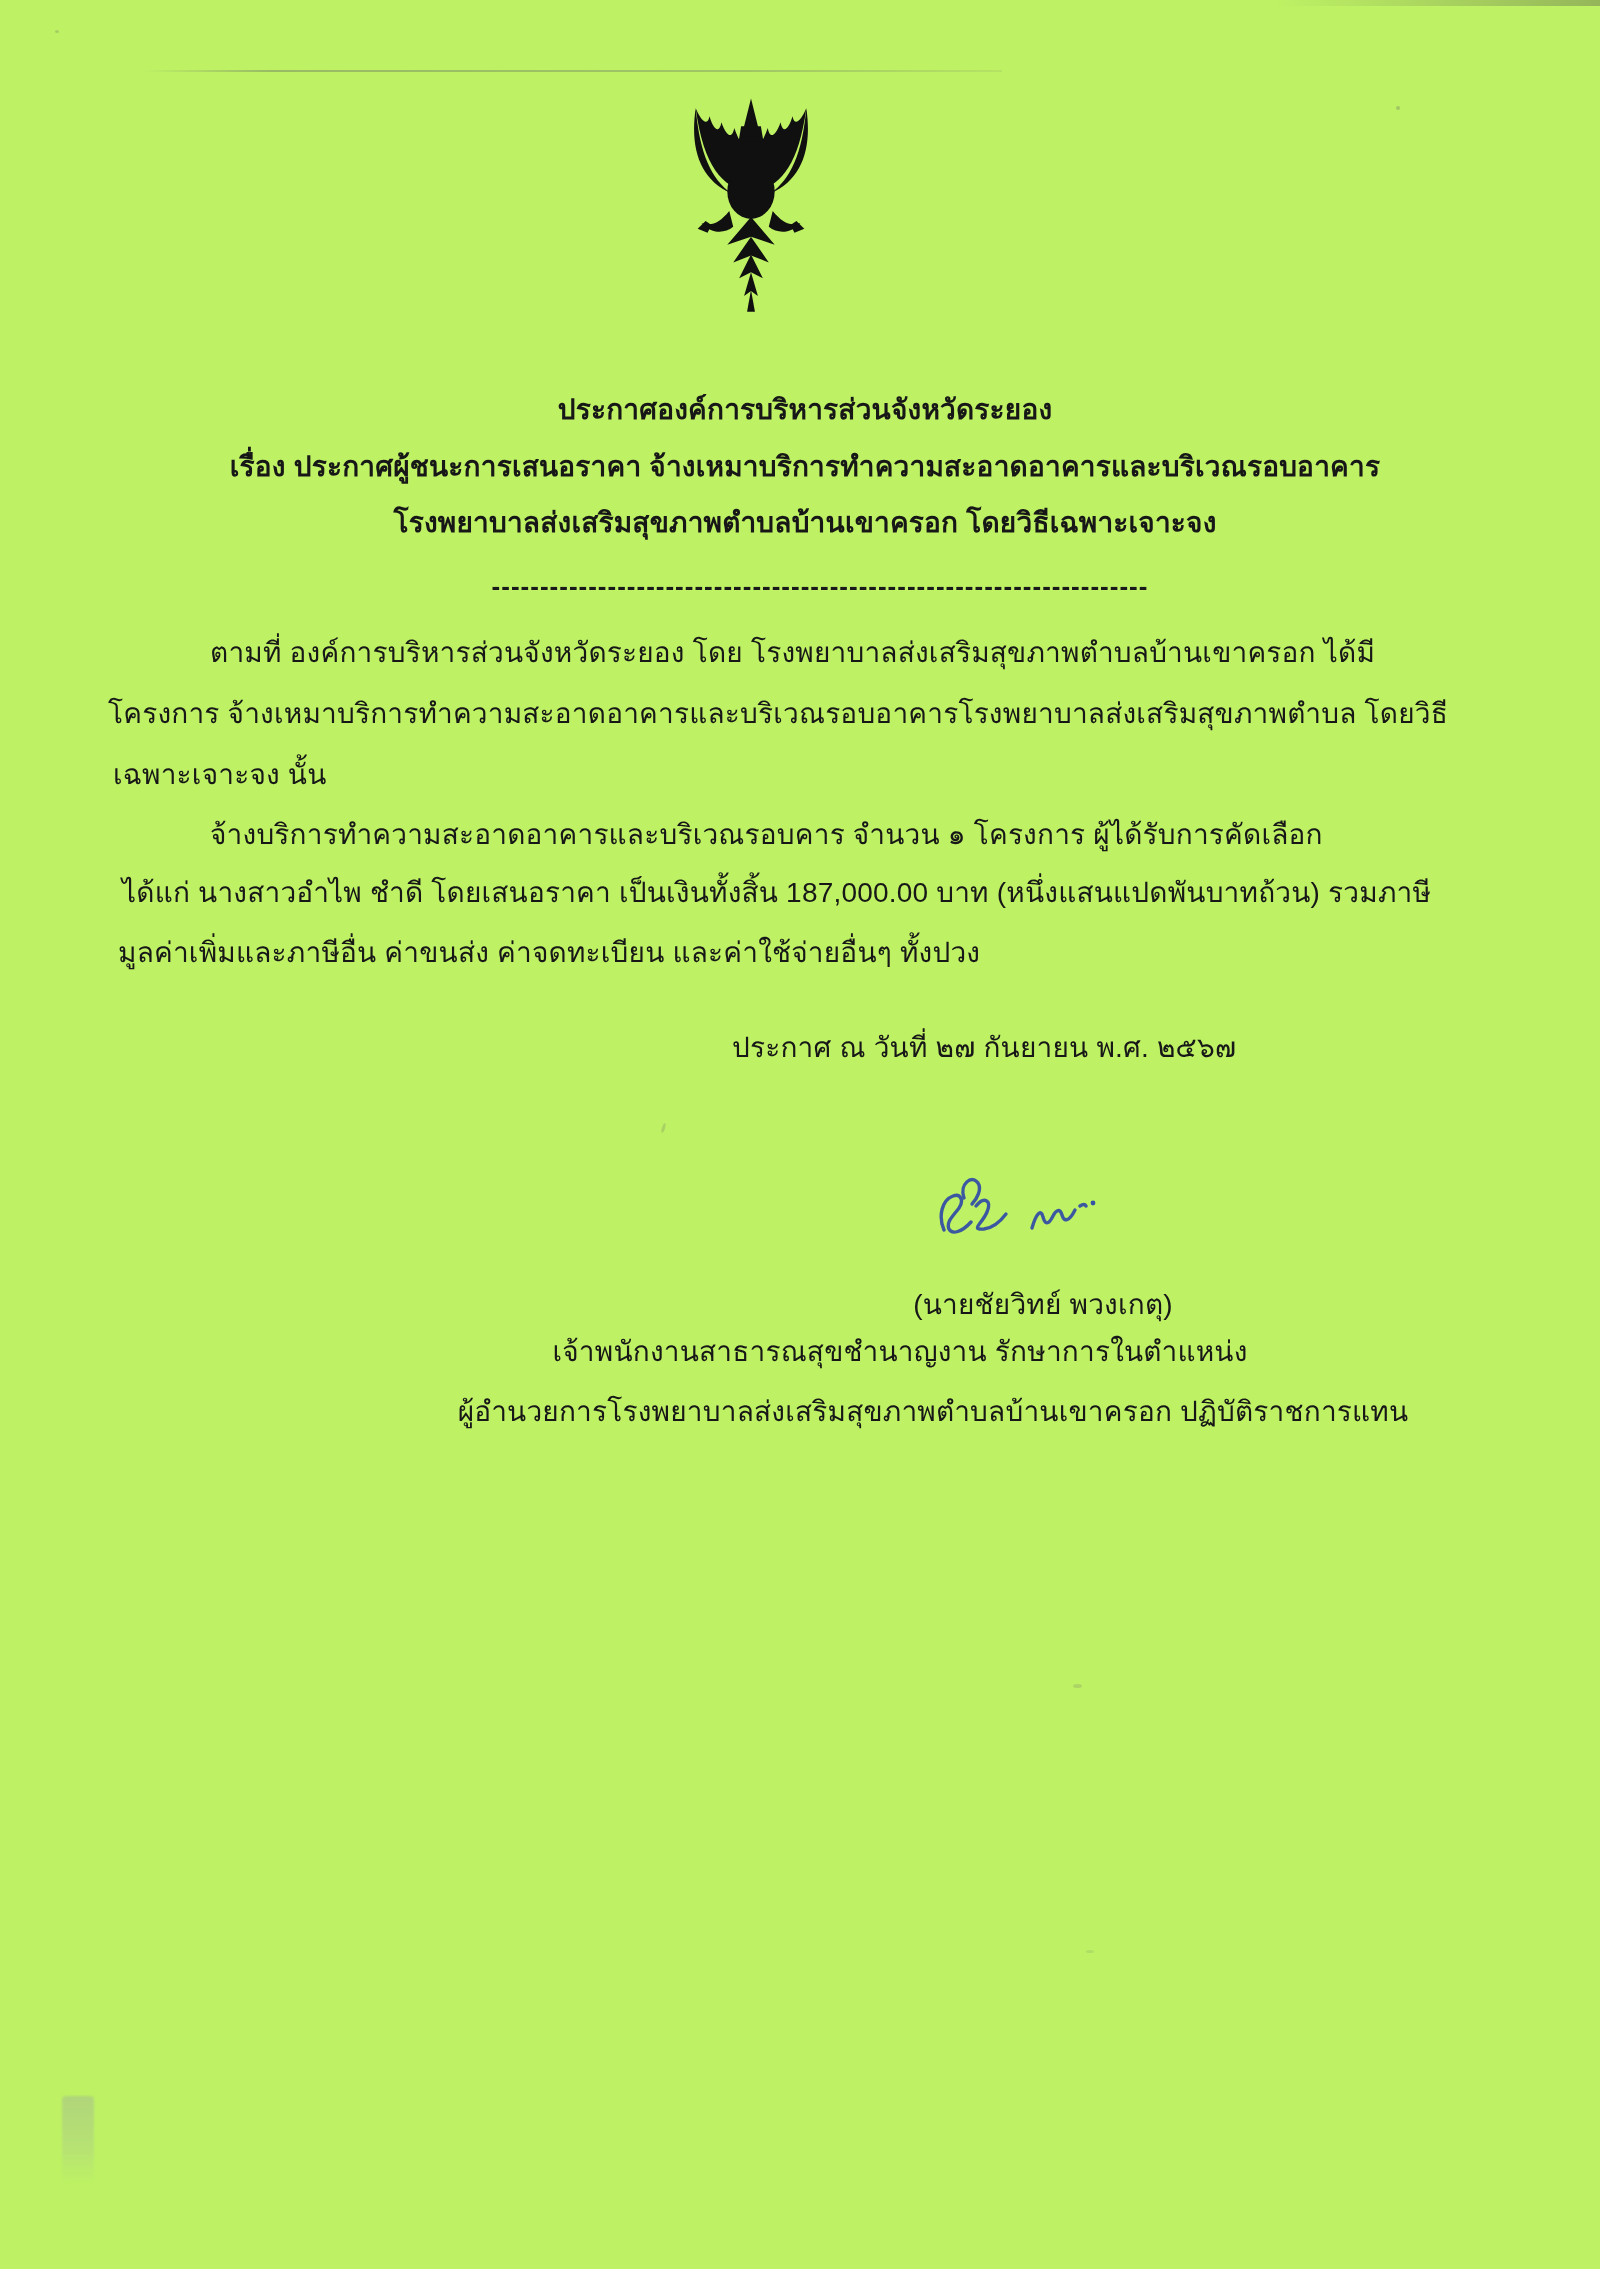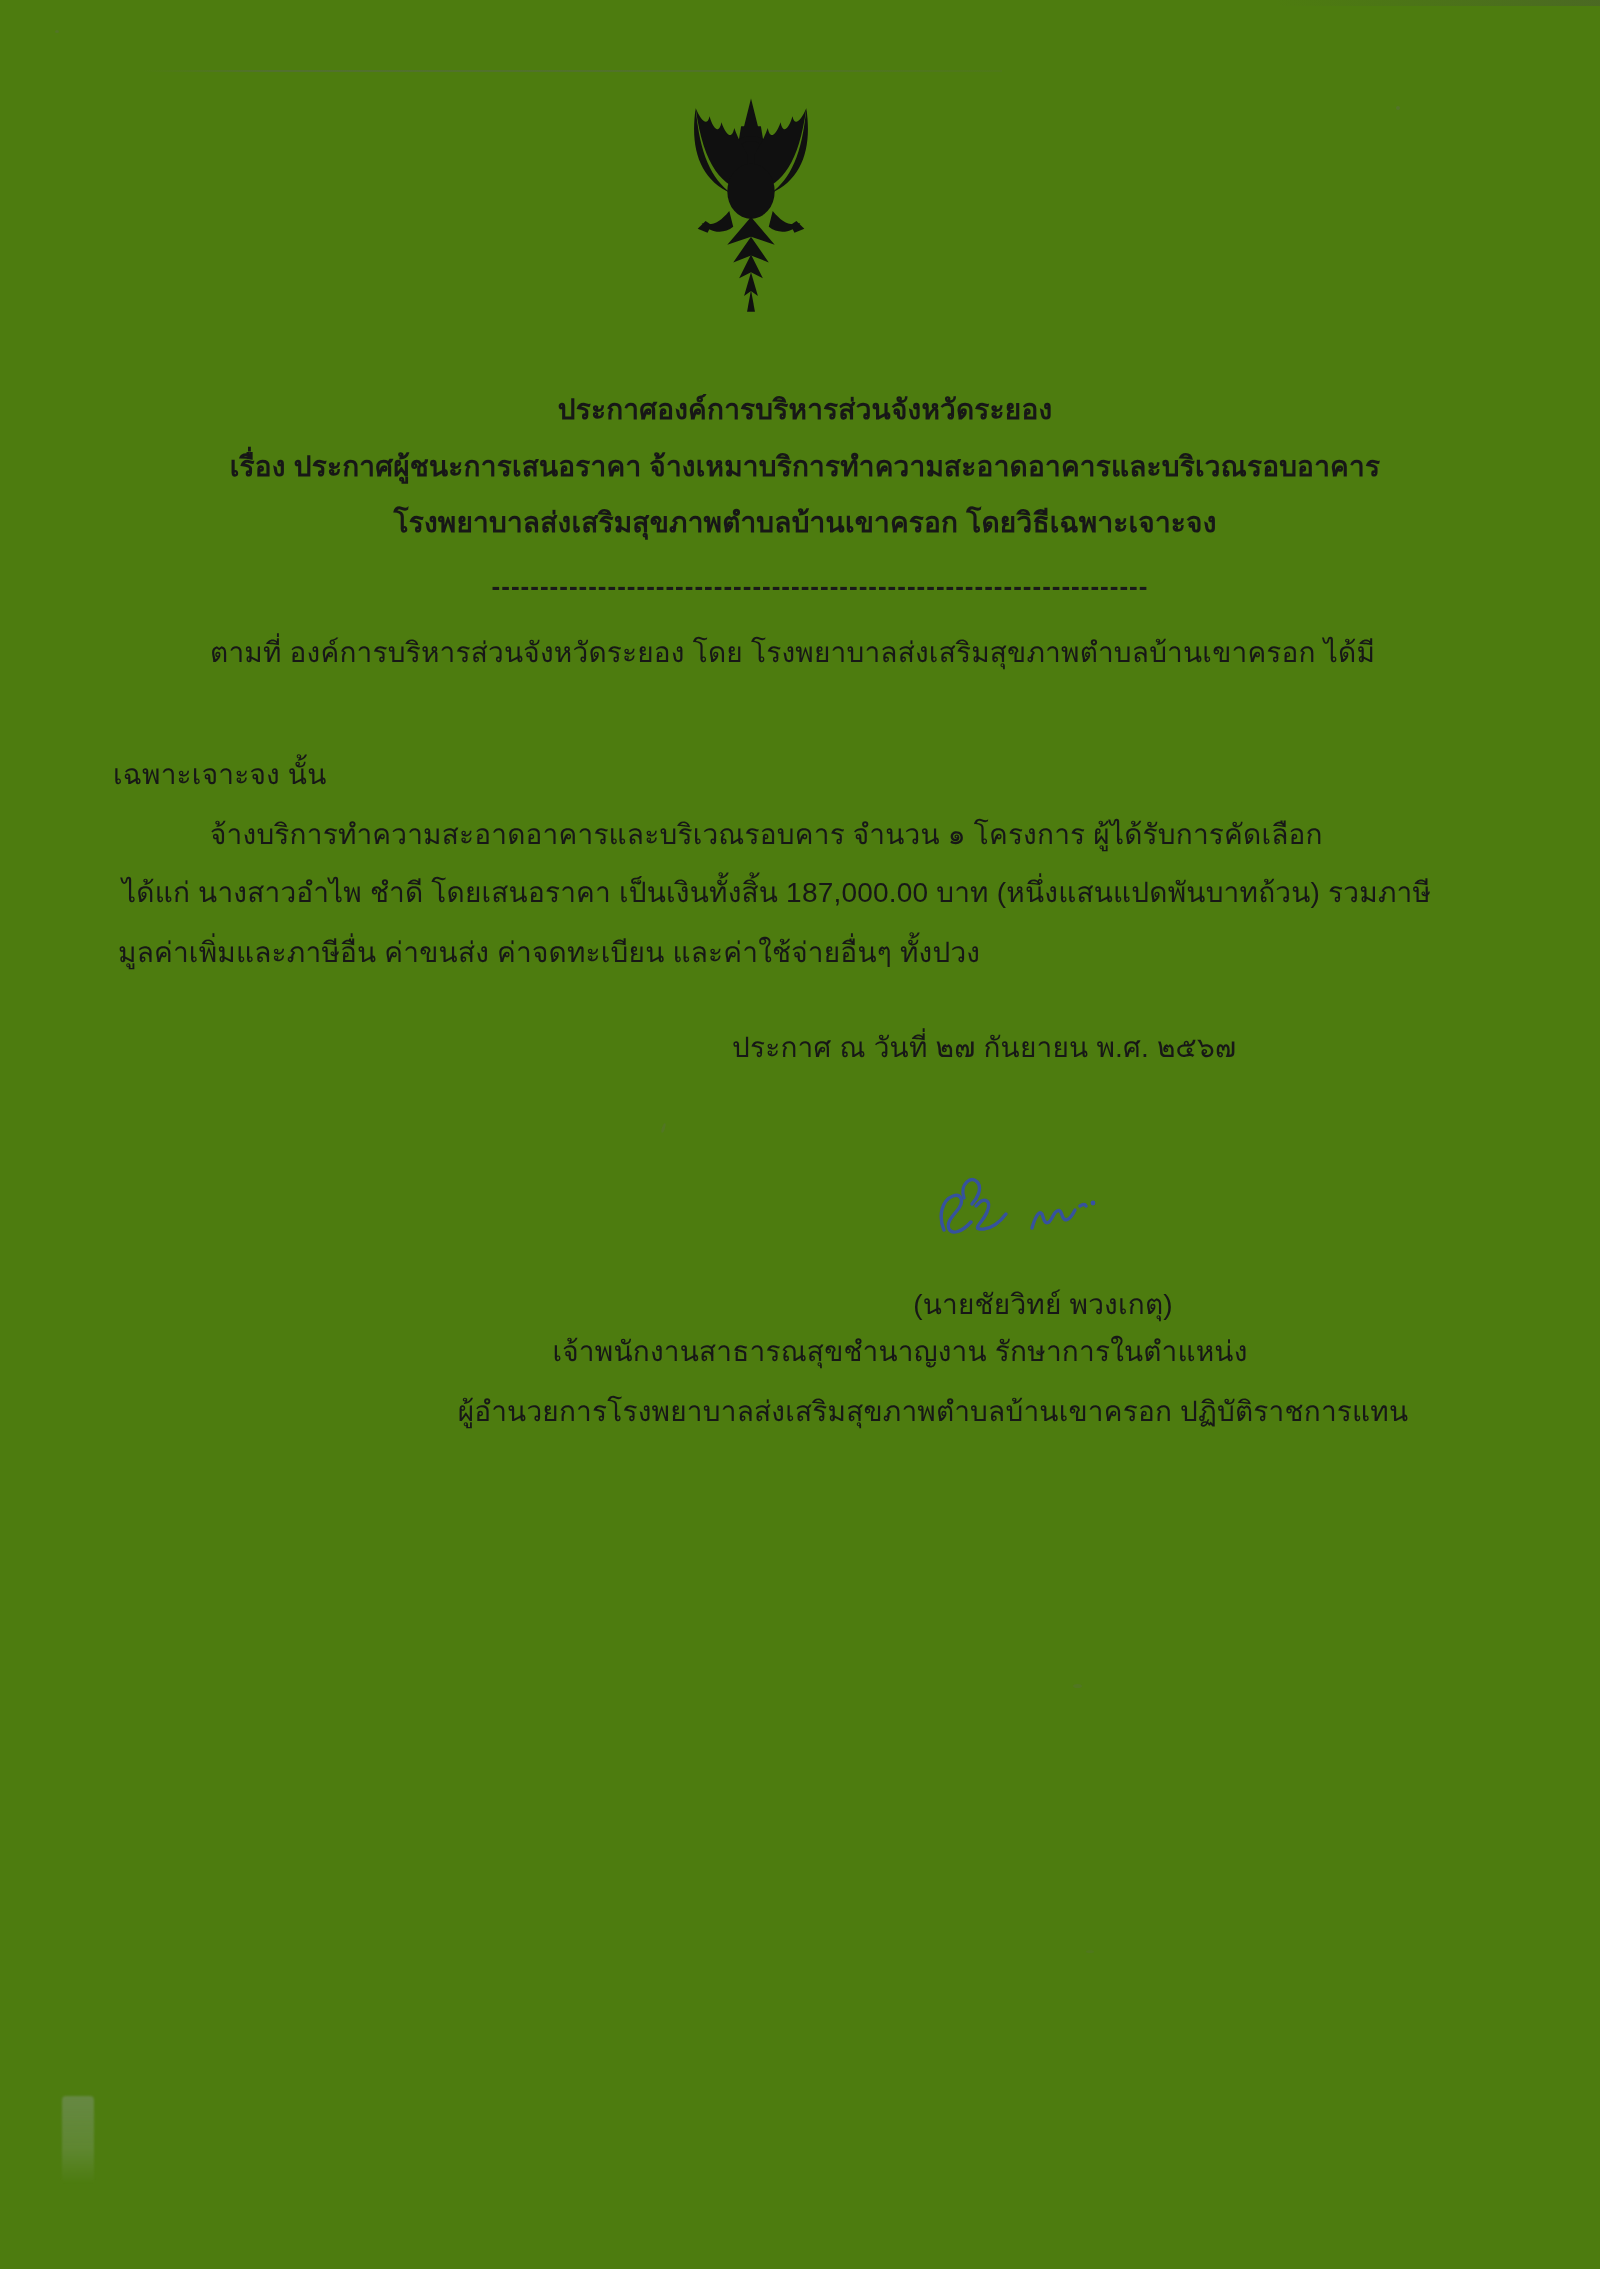--- a/index.html
+++ b/index.html
@@ -1,20 +1,20 @@
 <!DOCTYPE html>
 <html><head>
 <meta charset="utf-8">
 <style>
   html,body { margin:0; padding:0; background:#e8e8e6; }
   .page {
     position:relative;
     width:1600px; height:2269px;
     margin:0 auto;
-    background:#4d7c0f;
+    background:#bef264;
     overflow:hidden;
     font-family:"Liberation Sans","DejaVu Sans",sans-serif;
     color:#161616;
   }
   .line {
     position:absolute;
     white-space:nowrap;
     font-size:28px;
     line-height:40px;
     color:#171717;
@@ -111,20 +111,21 @@
       <path d="M80 196 L76 218 L84 218 Z"></path>
     </g>
   </svg>
 
   <div class="line bold centered" style="left:805px; top:390px;">ประกาศองค์การบริหารส่วนจังหวัดระยอง</div>
   <div class="line bold centered" style="left:805px; top:447px;">เรื่อง ประกาศผู้ชนะการเสนอราคา จ้างเหมาบริการทำความสะอาดอาคารและบริเวณรอบอาคาร</div>
   <div class="line bold centered" style="left:805px; top:503px;">โรงพยาบาลส่งเสริมสุขภาพตำบลบ้านเขาครอก โดยวิธีเฉพาะเจาะจง</div>
   <div class="line sep centered" style="left:820px; top:566px;">--------------------------------------------------------------------</div>
 
   <div class="line" style="left:210px; top:633px;">ตามที่ องค์การบริหารส่วนจังหวัดระยอง โดย โรงพยาบาลส่งเสริมสุขภาพตำบลบ้านเขาครอก ได้มี</div>
+  <div class="line" style="left:108px; top:694px;">โครงการ จ้างเหมาบริการทำความสะอาดอาคารและบริเวณรอบอาคารโรงพยาบาลส่งเสริมสุขภาพตำบล โดยวิธี</div>
   <div class="line" style="left:113px; top:755px;">เฉพาะเจาะจง  นั้น</div>
 
   <div class="line" style="left:210px; top:815px;">จ้างบริการทำความสะอาดอาคารและบริเวณรอบคาร จำนวน ๑ โครงการ ผู้ได้รับการคัดเลือก</div>
   <div class="line" style="left:122px; top:873px;">ได้แก่ นางสาวอำไพ ชำดี โดยเสนอราคา เป็นเงินทั้งสิ้น 187,000.00 บาท (หนึ่งแสนแปดพันบาทถ้วน) รวมภาษี</div>
   <div class="line" style="left:118px; top:933px;">มูลค่าเพิ่มและภาษีอื่น ค่าขนส่ง ค่าจดทะเบียน และค่าใช้จ่ายอื่นๆ ทั้งปวง</div>
 
   <div class="line" style="left:732px; top:1028px;">ประกาศ ณ วันที่  ๒๗  กันยายน  พ.ศ. ๒๕๖๗</div>
 
   <svg class="signature" viewBox="0 0 195 90" xmlns="http://www.w3.org/2000/svg" aria-hidden="true">
     <g fill="none" stroke="#3550a5" stroke-width="3.4" stroke-linecap="round" stroke-linejoin="round" opacity="0.95">

